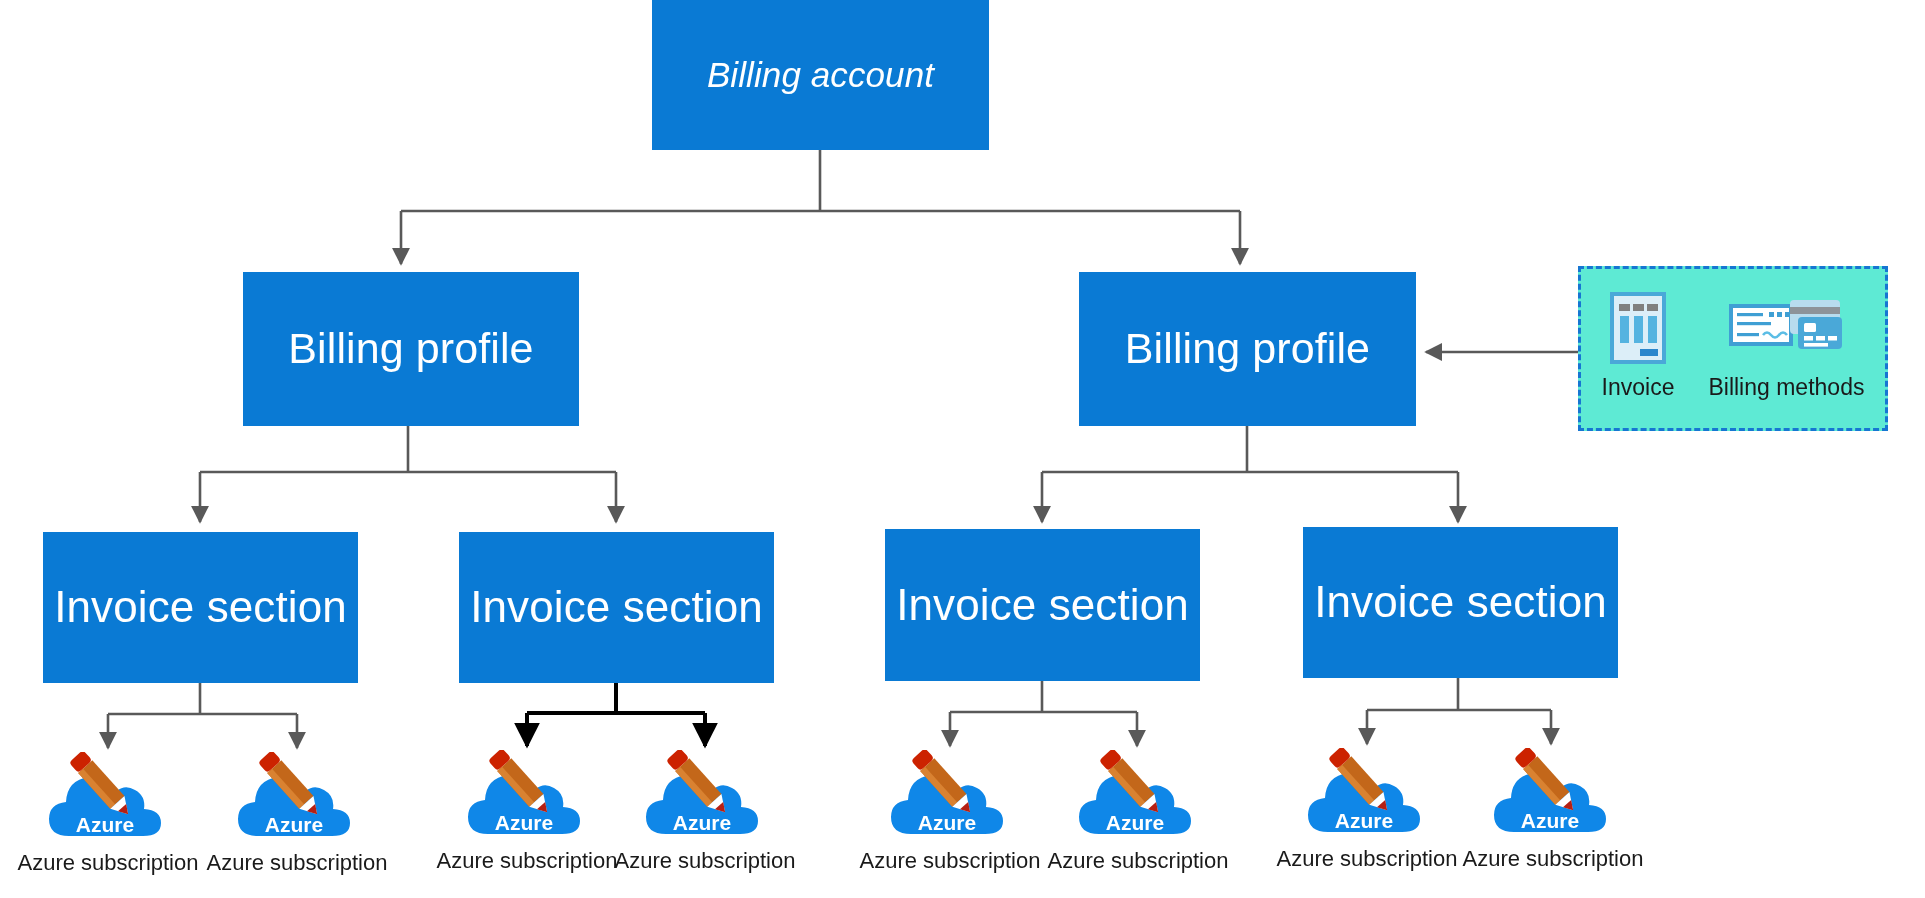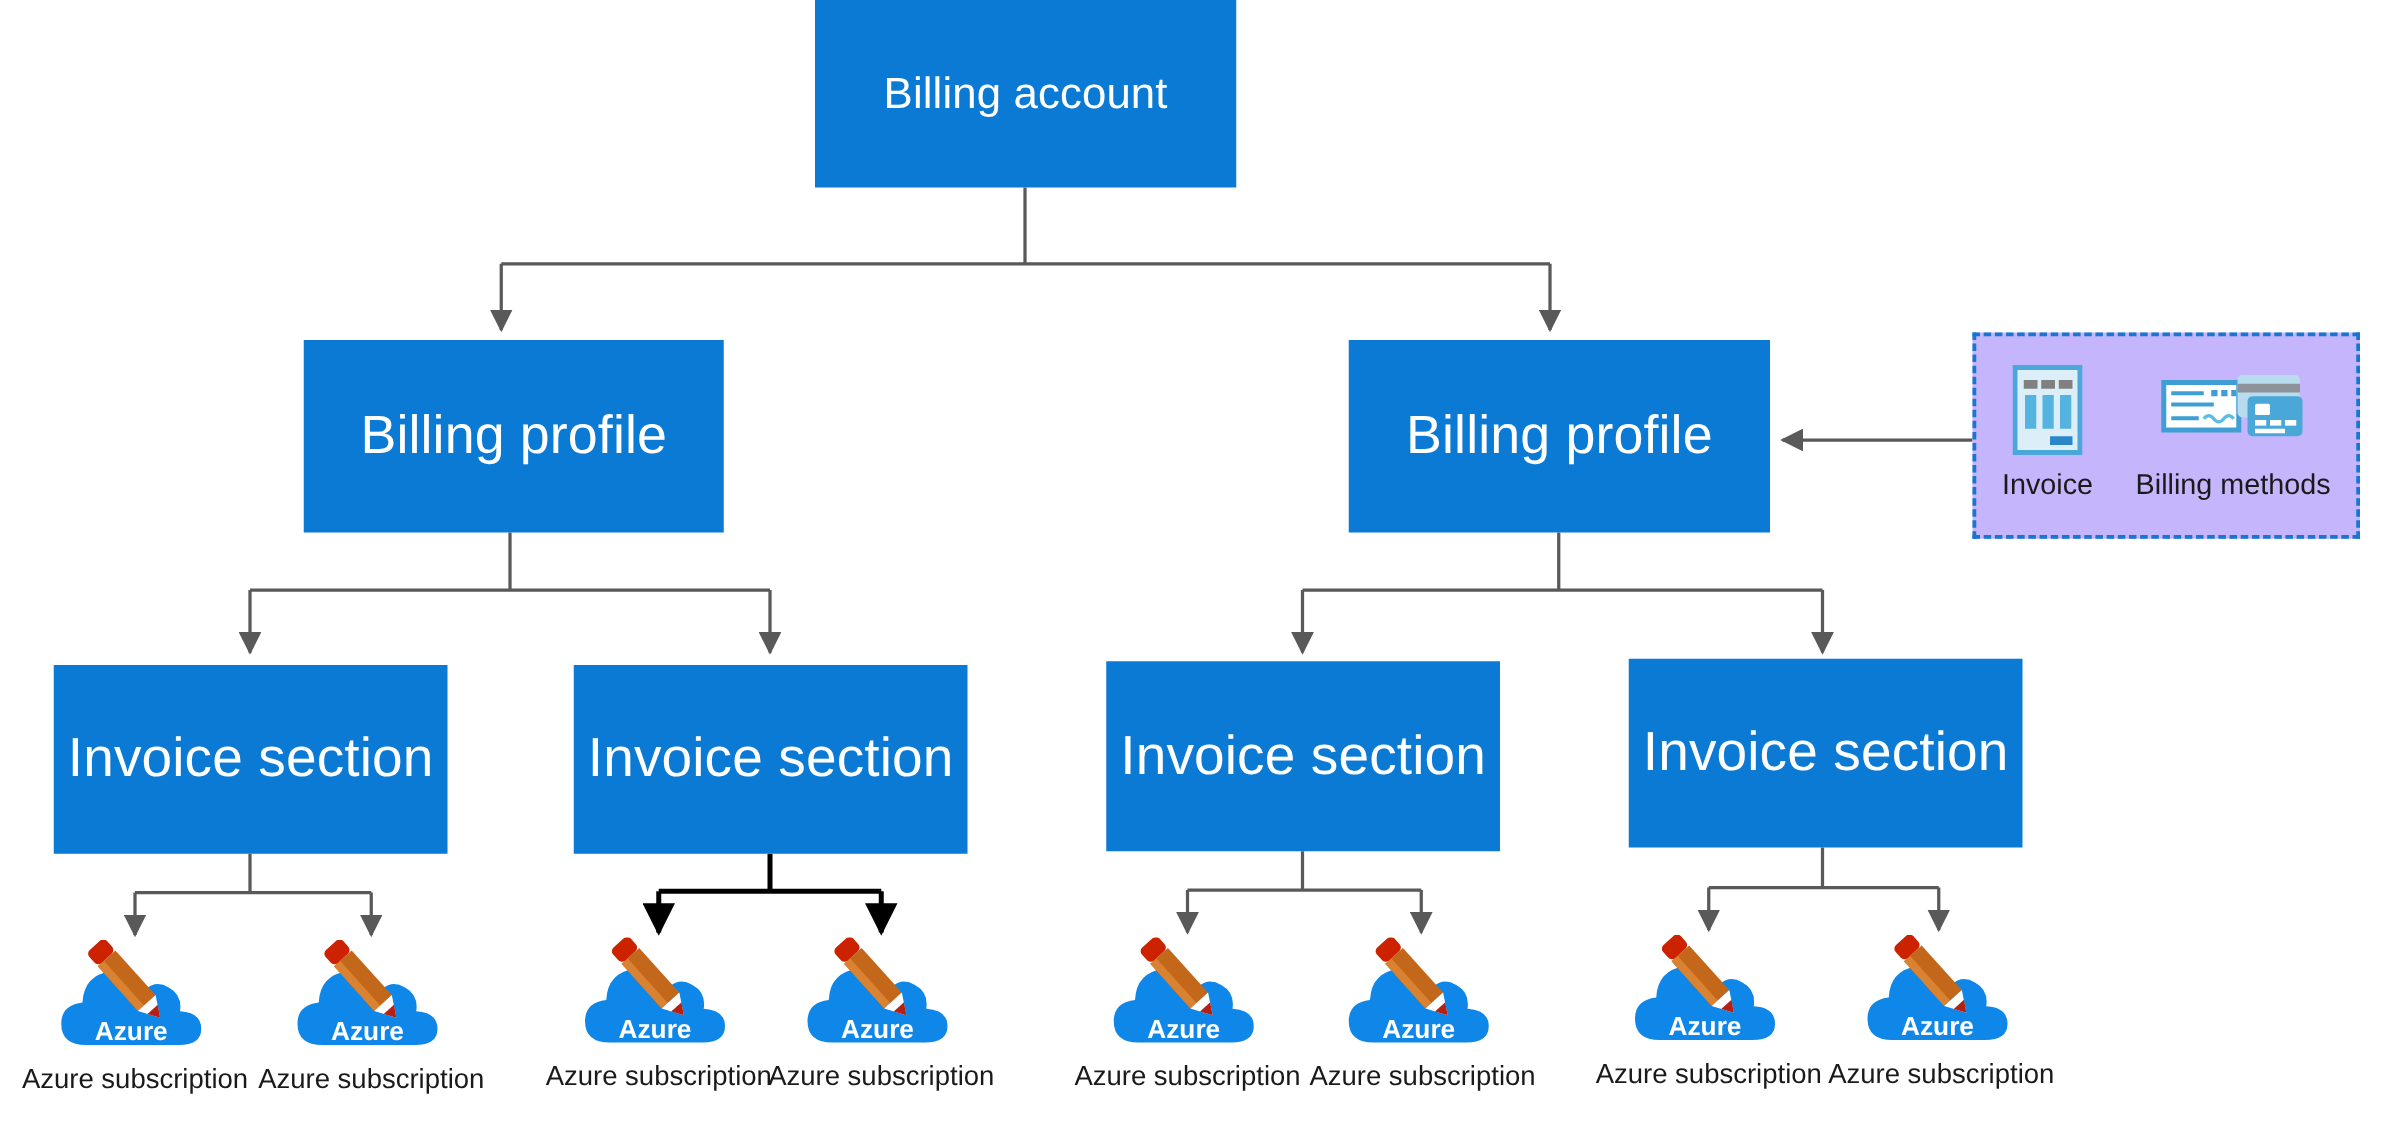--- a/index.html
+++ b/index.html
@@ -40,21 +40,21 @@
   }
   .node-box .node-label {
     color: #ffffff;
     font-family: "Liberation Sans", sans-serif;
     font-weight: 400;
     line-height: 1.1;
     text-align: center;
     white-space: nowrap;
     letter-spacing: 0.1px;
   }
-  .box-account .node-label { font-size: 35px; }
+  .box-account .node-label { font-size: 35px; font-style: italic; }
   .box-profile .node-label { font-size: 43px; }
   .box-section .node-label { font-size: 44px; }
 
   
   .sub-node {
     position: absolute;
     width: 210px;
     display: flex;
     flex-direction: column;
     align-items: center;
@@ -71,21 +71,21 @@
     color: #1a1a1a;
     white-space: nowrap;
     text-align: right;
   }
 
   
   .dashed-panel {
     position: absolute;
     border: 3px dashed #1676d2;
     box-sizing: border-box;
-    background: #c4b5fd;
+    background: #5eead4;
     text-decoration: underline;
   }
   .panel-inner {
     position: absolute;
     left: 0; top: 0; right: 0; bottom: 0;
     display: flex;
     align-items: center;
     justify-content: center;
     gap: 34px;
     padding-bottom: 4px;

